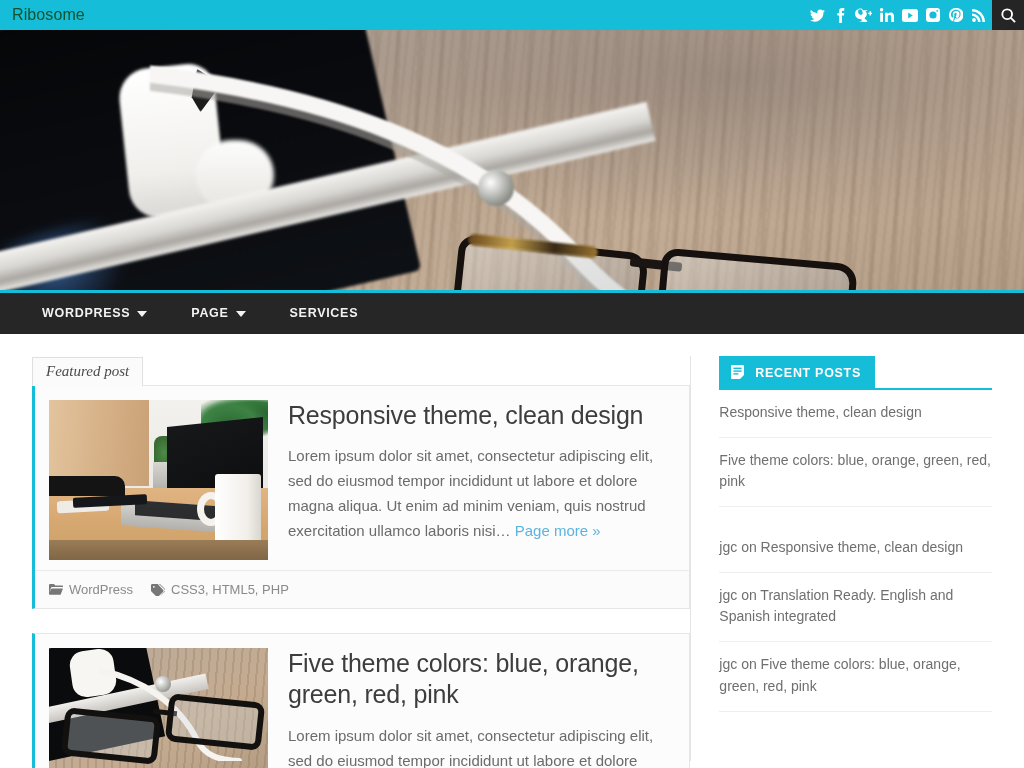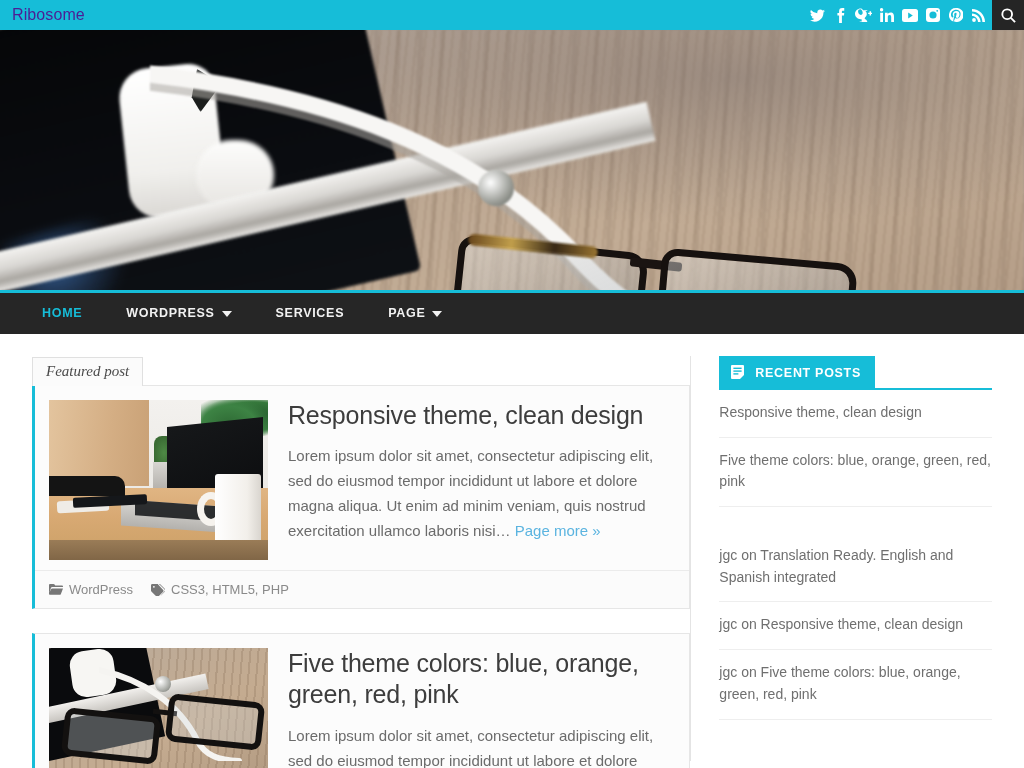--- a/index.html
+++ b/index.html
@@ -15,21 +15,21 @@
   .topbar {
     position: relative;
     height: 30px;
     background: #16bdd8;
     display: flex;
     align-items: center;
     justify-content: space-between;
     padding-left: 12px;
   }
   .site-title {
-    color: #4c1d95;
+    color: #14532d;
     font-size: 16px;
     font-weight: 400;
     letter-spacing: .1px;
     line-height: 30px;
   }
   .social {
     display: flex;
     align-items: center;
     height: 30px;
   }
@@ -303,21 +303,21 @@
     align-items: center;
     gap: 9px;
     background: #fbfbfb;
     font-size: 13px;
     color: #8a8a8a;
   }
   .meta-item { display: flex; align-items: center; gap: 6px; margin-right: 9px; }
   .meta-item svg { fill: #777; display: block; }
 
   
-  .widget { margin-bottom: 26px; }
+  .widget { margin-bottom: 18px; }
   .widget-head {
     display: flex; align-items: flex-end;
     border-bottom: 2px solid #16bdd8;
   }
   .widget-title {
     background: #16bdd8;
     color: #ffffff;
     font-size: 12.5px;
     font-weight: bold;
     letter-spacing: .7px;
@@ -424,33 +424,30 @@
       <div class="lens-l"></div>
       <div class="tort"></div>
       <div class="bridge"></div>
       <div class="lens-r"></div>
     </div>
   </div>
   <div class="hero-bottom-line"></div>
 </div>
 
 <nav class="nav">
-  <div class="nav-item active">
-    <span>Home</span>
-  </div>
   <div class="nav-item">
     <span>WordPress</span>
     <span class="caret"></span>
   </div>
   <div class="nav-item">
-    <span>Services</span>
+    <span>Page</span>
+    <span class="caret"></span>
   </div>
   <div class="nav-item">
-    <span>Page</span>
-    <span class="caret"></span>
+    <span>Services</span>
   </div>
 </nav>
 
 <div class="wrap">
 
   <main class="content">
 
     <div class="featured-tab">Featured post</div>
 
     
@@ -536,20 +533,20 @@
         </div>
       </div>
       <ul class="widget-list">
         <li>Responsive theme, clean design</li>
         <li>Five theme colors: blue, orange, green, red, pink</li>
       </ul>
     </section>
 
     <section class="widget">
       <ul class="widget-list">
+        <li>jgc on Responsive theme, clean design</li>
         <li>jgc on Translation Ready. English and Spanish integrated</li>
-        <li>jgc on Responsive theme, clean design</li>
         <li>jgc on Five theme colors: blue, orange, green, red, pink</li>
       </ul>
     </section>
 
   </aside>
 </div>
 
 </body></html>

